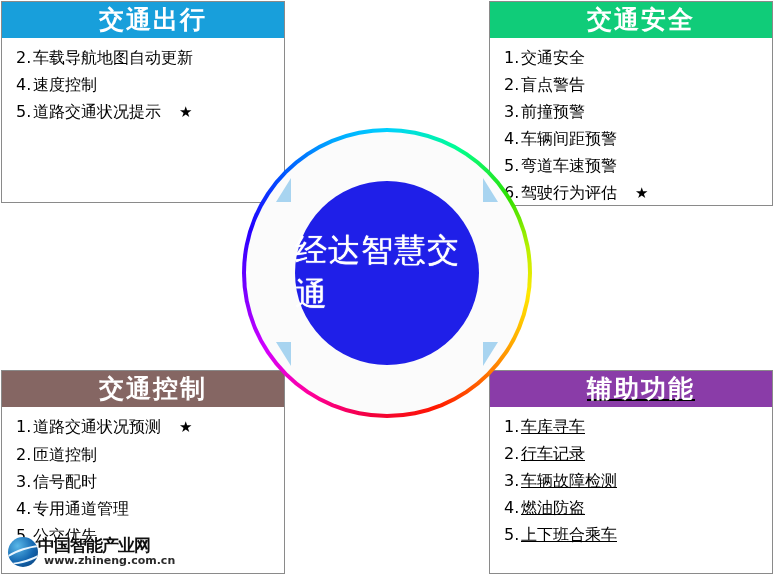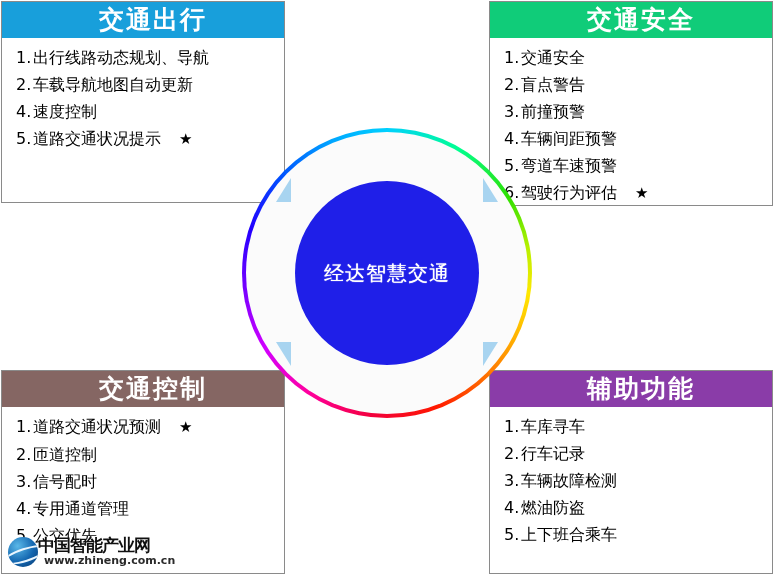--- a/index.html
+++ b/index.html
@@ -27,21 +27,21 @@
   }
   .item .num{display:inline-block;min-width:17px;}
   .star{display:inline-block;margin-left:18px;font-size:15px;}
 
   #panel-travel{left:1px;top:1px;width:284px;height:202px;}
   #panel-travel .panel-header{background:#189FDB;}
   #panel-safety{left:489px;top:1px;width:284px;height:205px;}
   #panel-safety .panel-header{background:#10CC79;}
   #panel-control{left:1px;top:370px;width:284px;height:204px;}
   #panel-control .panel-header{background:#856663;}
-  #panel-assist{left:489px;top:370px;width:284px;height:204px;}
+  #panel-assist{left:489px;top:370px;width:284px;height:204px;text-decoration:underline;}
   #panel-assist .panel-header{background:#8A3CA8;}
 
   
   .hub{position:absolute;left:242px;top:128px;width:290px;height:290px;}
   .ring{
     position:absolute;left:0;top:0;width:290px;height:290px;border-radius:50%;
     background:conic-gradient(from 0deg,
       #00d0ff 0deg,  #00ff90 30deg, #2ee000 58deg, #b8f000 80deg,
       #ffe800 98deg, #ffae00 118deg, #ff6a00 138deg, #ff1800 160deg,
       #f2003c 186deg, #ff00a0 214deg, #d200ff 238deg, #7d00ff 262deg,
@@ -50,21 +50,21 @@
   .ring-inner{
     position:absolute;left:4px;top:4px;width:282px;height:282px;
     border-radius:50%;background:#fbfbfb;
   }
   .core{
     position:absolute;left:53px;top:53px;width:184px;height:184px;
     border-radius:50%;background:#1F1FE8;
     display:flex;align-items:center;justify-content:center;
   }
   .core-label{
-    color:#ffffff;font-size:20px;font-weight:normal;letter-spacing:1px;
+    color:#ffffff;font-size:32px;font-weight:normal;letter-spacing:1px;
     text-shadow:0 0 1px #ffffff;
   }
 
   
   .arrow{position:absolute;width:34px;height:28px;}
   .arrow .tri{
     position:absolute;width:0;height:0;
     border-style:solid;
   }
   .arrow .blue{
@@ -106,23 +106,20 @@
 </style>
 </head>
 <body>
 
 <div class="stage">
 
   <div class="panel" id="panel-travel">
     <div class="panel-header">交通出行</div>
     <div class="panel-body">
       <div class="item">
-        <span class="num">1.</span><span>出行线路动态规划、导航</span><span class="star"></span>
-      </div>
-      <div class="item">
         <span class="num">2.</span><span>车载导航地图自动更新</span><span class="star"></span>
       </div>
       <div class="item">
         <span class="num">4.</span><span>速度控制</span><span class="star"></span>
       </div>
       <div class="item">
         <span class="num">5.</span><span>道路交通状况提示</span><span class="star">★</span>
       </div>
     </div>
   </div>

